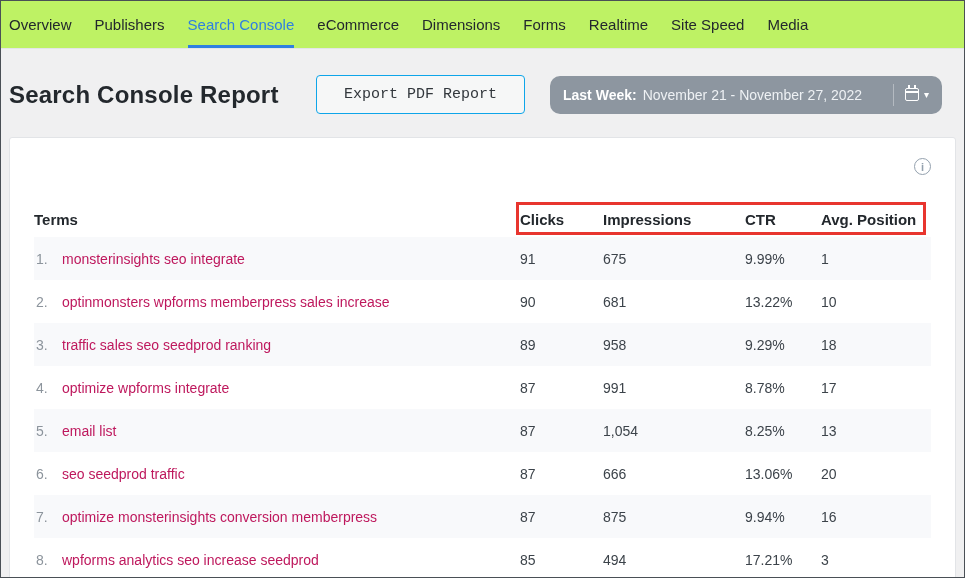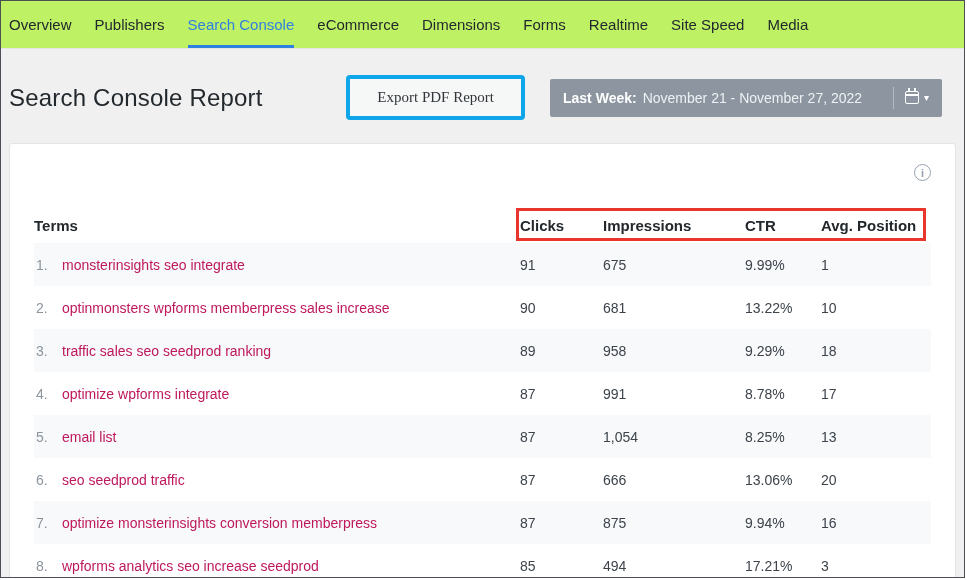--- a/index.html
+++ b/index.html
@@ -44,44 +44,44 @@
 
   
   .content { padding: 0 8px; }
   .page-header {
     display: flex;
     align-items: center;
     margin-top: 26px;
   }
   .page-title {
     font-size: 24px;
-    font-weight: 400;
+    font-weight: 700;
     color: #23282d;
     margin: 0;
     letter-spacing: 0.2px;
   }
   .export-btn {
     margin-left: auto;
-    font-family: Liberation Serif, serif;
+    font-family: Liberation Mono, monospace;
     font-size: 15px;
     color: #32373c;
     background: #f6f7f7;
-    border: 4px solid #0ea5e9;
+    border: 1px solid #0ea5e9;
     border-radius: 4px;
     padding: 10px 27px;
     cursor: pointer;
   }
   .date-bar {
     margin-left: 25px;
     margin-right: 14px;
     display: flex;
     align-items: center;
     background: #8d96a0;
     color: #ffffff;
-    border-radius: 2px;
+    border-radius: 10px;
     height: 38px;
     width: 392px;
     padding: 0 13px;
     font-size: 14px;
     cursor: pointer;
   }
   .date-label { font-weight: 700; margin-right: 6px; white-space: nowrap; }
   .date-value { color: #eef1f4; white-space: nowrap; }
   .date-spacer { flex: 1; }
   .vdiv {

